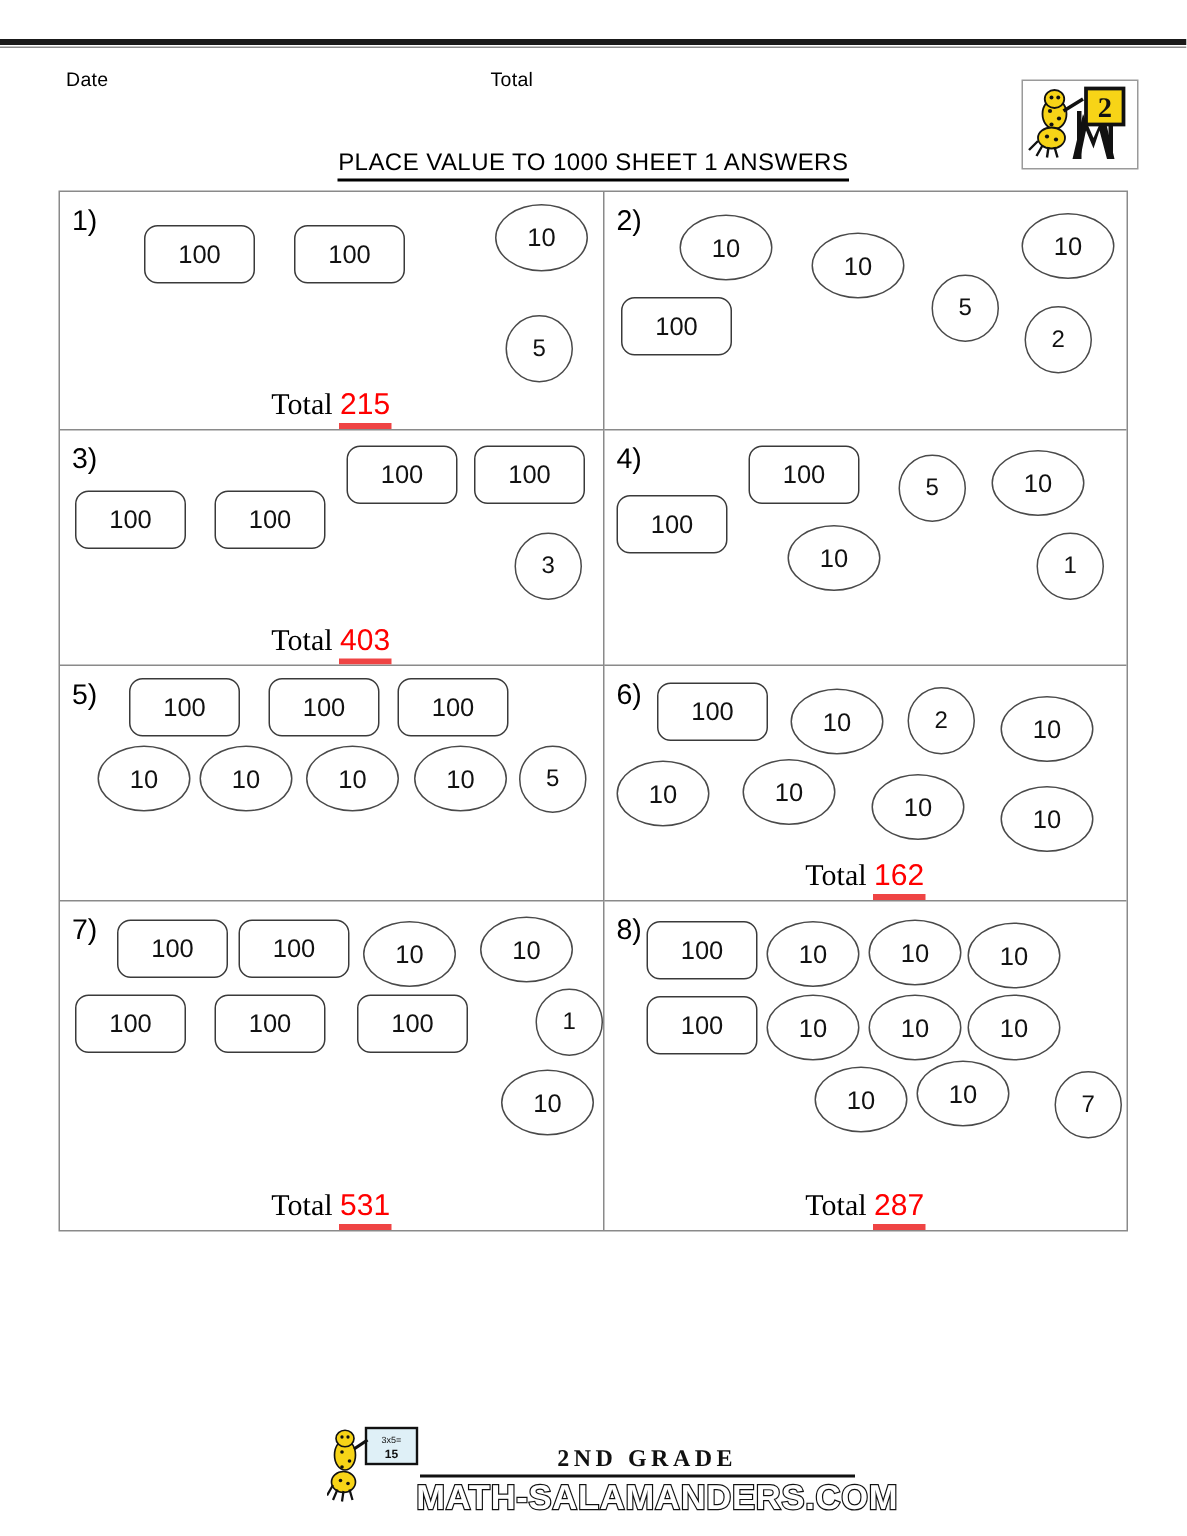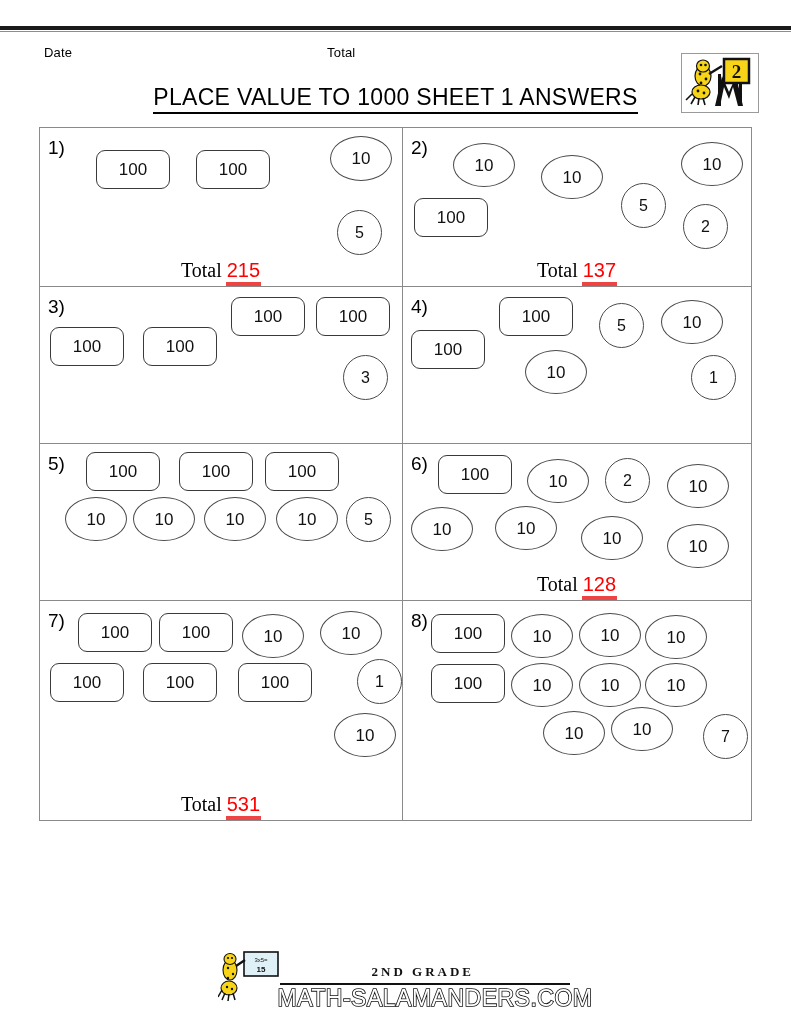--- a/index.html
+++ b/index.html
@@ -30,23 +30,23 @@
   
   #hdr-name {
     position: absolute; left: 44px; top: 45px;
     font-size: 13px; letter-spacing: .2px;
   }
   #hdr-date {
     position: absolute; left: 327px; top: 45px;
     font-size: 13px; letter-spacing: .2px;
   }
   #worksheet-title {
-    position: absolute; left: 0; top: 84px;
+    position: absolute; left: 0; top: 100px;
     width: 791px; text-align: center;
-    font-size: 23px; letter-spacing: .3px;
+    font-size: 16px; letter-spacing: .3px;
   }
   #worksheet-title span {
     border-bottom: 2px solid #000;
     padding-bottom: 2px;
   }
 
   
   #mascot-logo {
     position: absolute; left: 681px; top: 53px;
     width: 78px; height: 60px;
@@ -134,37 +134,37 @@
   #footer-inner {
     position: relative;
     width: 400px;
     margin: 0 auto;
     height: 70px;
     text-align: center;
   }
   #footer-grade {
     position: absolute;
     left: 176px; top: 24px;
-    font-size: 13px;
+    font-size: 16px;
     font-weight: bold;
     letter-spacing: 3px;
     font-family: "Liberation Serif", serif;
     color: #111;
   }
   #footer-rule {
     position: absolute;
     left: 84px; top: 43px;
     width: 290px; height: 2px;
     background: #111;
   }
   #footer-domain {
     position: absolute;
     left: 82px; top: 45px;
     font-size: 23px;
-    font-weight: normal;
+    font-weight: bold;
     letter-spacing: .5px;
     font-family: "Liberation Sans", sans-serif;
     color: #fff;
     -webkit-text-stroke: 1.6px #111;
     paint-order: stroke fill;
     white-space: nowrap;
   }
   #footer-mascot {
     position: absolute;
     left: 22px; top: 8px;
@@ -220,29 +220,29 @@
       <div class="total-line"><span class="total-label">Total</span><span class="total-answer">215</span></div>
     </div>
     <div class="qcell col2">
       <div class="qnum" style="left: 8px; top: 10px;">2)</div>
       <div class="tok ten" style="left: 50px; top: 15px; width: 62px; height: 44px;">10</div>
       <div class="tok ten" style="left: 138px; top: 27px; width: 62px; height: 44px;">10</div>
       <div class="tok ten" style="left: 278px; top: 14px; width: 62px; height: 44px;">10</div>
       <div class="tok hundred" style="left: 11px; top: 70px; width: 74px; height: 39px;">100</div>
       <div class="tok unit" style="left: 218px; top: 55px; width: 45px; height: 45px;">5</div>
       <div class="tok unit" style="left: 280px; top: 76px; width: 45px; height: 45px;">2</div>
-      <div class="total-line"><span class="total-label">Total</span><span class="total-answer">137</span></div>
     </div>
     <div class="qcell">
       <div class="qnum" style="left: 8px; top: 10px;">3)</div>
       <div class="tok hundred" style="left: 191px; top: 10px; width: 74px; height: 39px;">100</div>
       <div class="tok hundred" style="left: 276px; top: 10px; width: 74px; height: 39px;">100</div>
       <div class="tok hundred" style="left: 10px; top: 40px; width: 74px; height: 39px;">100</div>
       <div class="tok hundred" style="left: 103px; top: 40px; width: 74px; height: 39px;">100</div>
       <div class="tok unit" style="left: 303px; top: 68px; width: 45px; height: 45px;">3</div>
+      <div class="total-line"><span class="total-label">Total</span><span class="total-answer">403</span></div>
     </div>
     <div class="qcell col2">
       <div class="qnum" style="left: 8px; top: 10px;">4)</div>
       <div class="tok hundred" style="left: 96px; top: 10px; width: 74px; height: 39px;">100</div>
       <div class="tok hundred" style="left: 8px; top: 43px; width: 74px; height: 39px;">100</div>
       <div class="tok unit" style="left: 196px; top: 16px; width: 45px; height: 45px;">5</div>
       <div class="tok ten" style="left: 258px; top: 13px; width: 62px; height: 44px;">10</div>
       <div class="tok ten" style="left: 122px; top: 63px; width: 62px; height: 44px;">10</div>
       <div class="tok unit" style="left: 288px; top: 68px; width: 45px; height: 45px;">1</div>
     </div>
@@ -260,21 +260,21 @@
     <div class="qcell col2">
       <div class="qnum" style="left: 8px; top: 10px;">6)</div>
       <div class="tok hundred" style="left: 35px; top: 11px; width: 74px; height: 39px;">100</div>
       <div class="tok ten" style="left: 124px; top: 15px; width: 62px; height: 44px;">10</div>
       <div class="tok unit" style="left: 202px; top: 14px; width: 45px; height: 45px;">2</div>
       <div class="tok ten" style="left: 264px; top: 20px; width: 62px; height: 44px;">10</div>
       <div class="tok ten" style="left: 8px; top: 63px; width: 62px; height: 44px;">10</div>
       <div class="tok ten" style="left: 92px; top: 62px; width: 62px; height: 44px;">10</div>
       <div class="tok ten" style="left: 178px; top: 72px; width: 62px; height: 44px;">10</div>
       <div class="tok ten" style="left: 264px; top: 80px; width: 62px; height: 44px;">10</div>
-      <div class="total-line"><span class="total-label">Total</span><span class="total-answer">128</span></div>
+      <div class="total-line"><span class="total-label">Total</span><span class="total-answer">162</span></div>
     </div>
     <div class="qcell row4">
       <div class="qnum" style="left: 8px; top: 10px;">7)</div>
       <div class="tok hundred" style="left: 38px; top: 12px; width: 74px; height: 39px;">100</div>
       <div class="tok hundred" style="left: 119px; top: 12px; width: 74px; height: 39px;">100</div>
       <div class="tok ten" style="left: 202px; top: 13px; width: 62px; height: 44px;">10</div>
       <div class="tok ten" style="left: 280px; top: 10px; width: 62px; height: 44px;">10</div>
       <div class="tok hundred" style="left: 10px; top: 62px; width: 74px; height: 39px;">100</div>
       <div class="tok hundred" style="left: 103px; top: 62px; width: 74px; height: 39px;">100</div>
       <div class="tok hundred" style="left: 198px; top: 62px; width: 74px; height: 39px;">100</div>
@@ -288,20 +288,21 @@
       <div class="tok ten" style="left: 108px; top: 13px; width: 62px; height: 44px;">10</div>
       <div class="tok ten" style="left: 176px; top: 12px; width: 62px; height: 44px;">10</div>
       <div class="tok ten" style="left: 242px; top: 14px; width: 62px; height: 44px;">10</div>
       <div class="tok hundred" style="left: 28px; top: 63px; width: 74px; height: 39px;">100</div>
       <div class="tok ten" style="left: 108px; top: 62px; width: 62px; height: 44px;">10</div>
       <div class="tok ten" style="left: 176px; top: 62px; width: 62px; height: 44px;">10</div>
       <div class="tok ten" style="left: 242px; top: 62px; width: 62px; height: 44px;">10</div>
       <div class="tok ten" style="left: 140px; top: 110px; width: 62px; height: 44px;">10</div>
       <div class="tok ten" style="left: 208px; top: 106px; width: 62px; height: 44px;">10</div>
       <div class="tok unit" style="left: 300px; top: 113px; width: 45px; height: 45px;">7</div>
+      <div class="total-line"><span class="total-label">Total</span><span class="total-answer">287</span></div>
     </div>
   </div>
 
 <div id="footer">
   <div id="footer-inner">
     <div id="footer-mascot">
       <svg width="70" height="58" viewBox="0 0 70 58">
 
         <rect x="26" y="4" width="34" height="24" fill="#dff0f7" stroke="#111" stroke-width="1.6"></rect>
         <text x="43" y="14" font-family="Liberation Sans, sans-serif" font-size="6" fill="#111" text-anchor="middle">3x5=</text>

